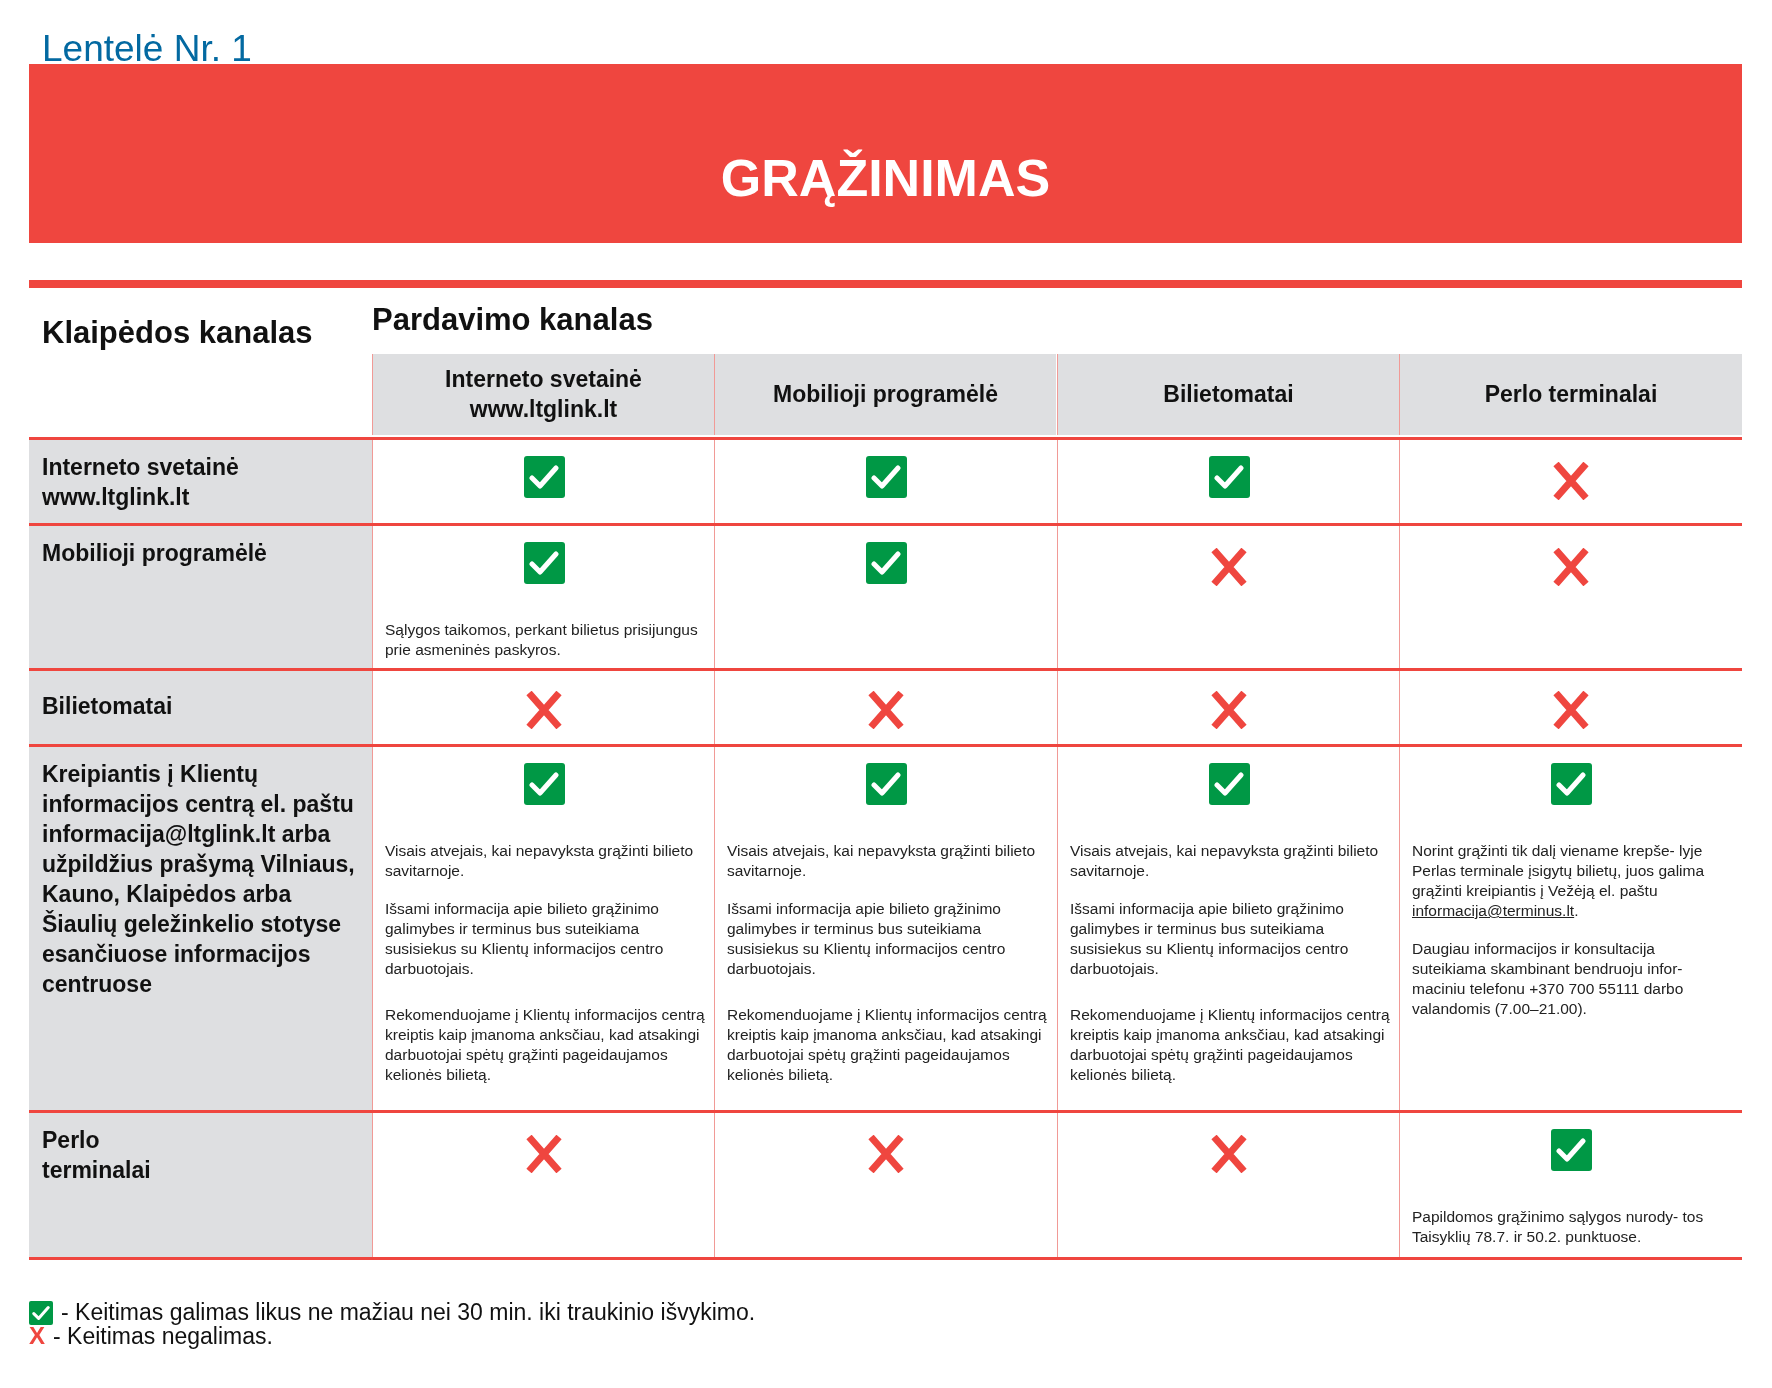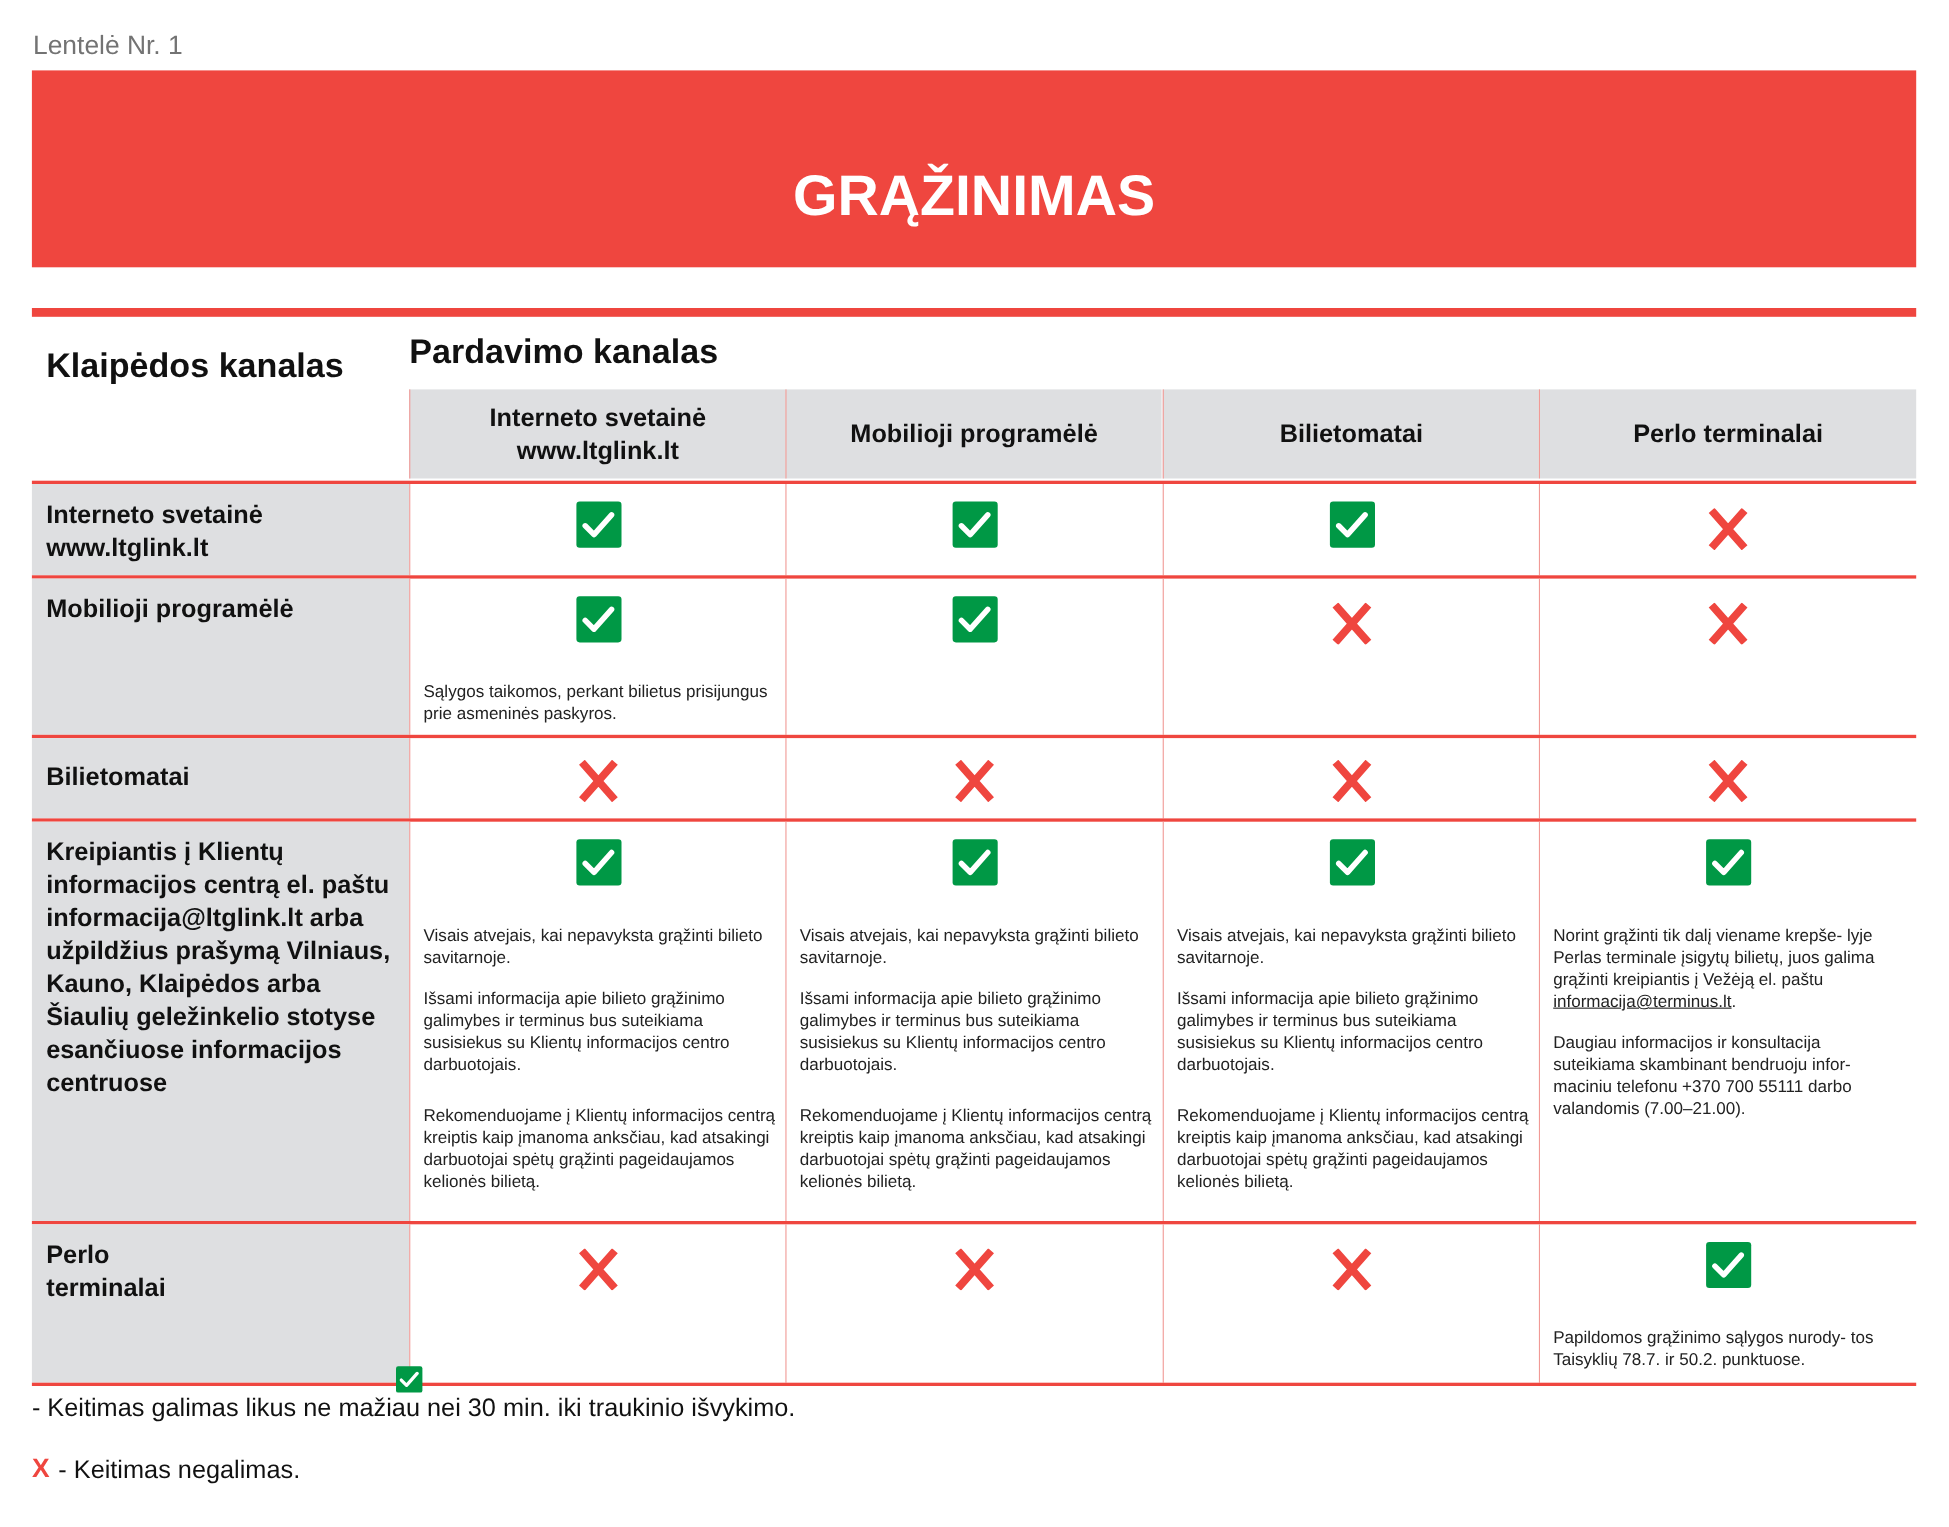--- a/index.html
+++ b/index.html
@@ -1,18 +1,18 @@
 <!DOCTYPE html>
 <html><head>
 <meta charset="utf-8">
 <style>
   html, body { margin: 0; padding: 0; background: #ffffff; }
   body { width: 1772px; height: 1388px; position: relative; overflow: hidden;
          font-family: "Liberation Sans", "DejaVu Sans", sans-serif; color: #111; }
-  .caption { position: absolute; left: 30px; top: 28px; font-size: 24px; color: #737373; }
+  .caption { position: absolute; left: 42px; top: 28px; font-size: 37px; color: #0369a1; }
   .banner { position: absolute; left: 29px; top: 64px; width: 1713px; height: 179px;
             background: #EF463F; color: #fff; text-align: center; }
   .banner .l1 { position: absolute; left: 0; right: 0; top: 20px; font-size: 62px; font-weight: bold; line-height: 1; letter-spacing: -0.5px; }
   .banner .l2 { position: absolute; left: 0; right: 0; top: 88px; font-size: 52px; font-weight: bold; line-height: 1; }
   .rule { position: absolute; left: 29px; top: 280px; width: 1713px; height: 8px; background: #EF463F; }
   .ret-head { position: absolute; left: 42px; top: 315px; font-size: 31px; font-weight: bold; }
   .sale-head { position: absolute; left: 372px; width: 1370px; top: 302px; text-align: left; font-size: 31px; font-weight: bold; }
 
   .table { position: absolute; left: 29px; top: 354px; width: 1713px; }
   .hdr-row { position: absolute; left: 0; top: 0; width: 1713px; height: 83px; }
@@ -281,21 +281,21 @@
             </svg>
           </div>
         </div>
       <div class="note" style="top:94px;">Papildomos grąžinimo sąlygos nurody- tos Taisyklių 78.7. ir 50.2. punktuose.</div>
     </div>
   </div>
 
   <div class="bottom-rule" style="top:903px;"></div>
 </div>
 
-<div class="legend" style="top:1242px;flex-direction:column;">
+<div class="legend" style="top:1299px;">
   <span class="lcheck">
       <svg width="18" height="16" viewBox="0 0 30 26">
         <path d="M3 14 L11 22 L27 4" stroke="#fff" stroke-width="5" fill="none" stroke-linecap="round" stroke-linejoin="round"></path>
       </svg>
     </span>
   <span>- Keitimas galimas likus ne mažiau nei 30 min. iki traukinio išvykimo.</span>
 </div>
 <div class="legend" style="top:1322px;">
   <span class="lx">X</span>
   <span>- Keitimas negalimas.</span>

